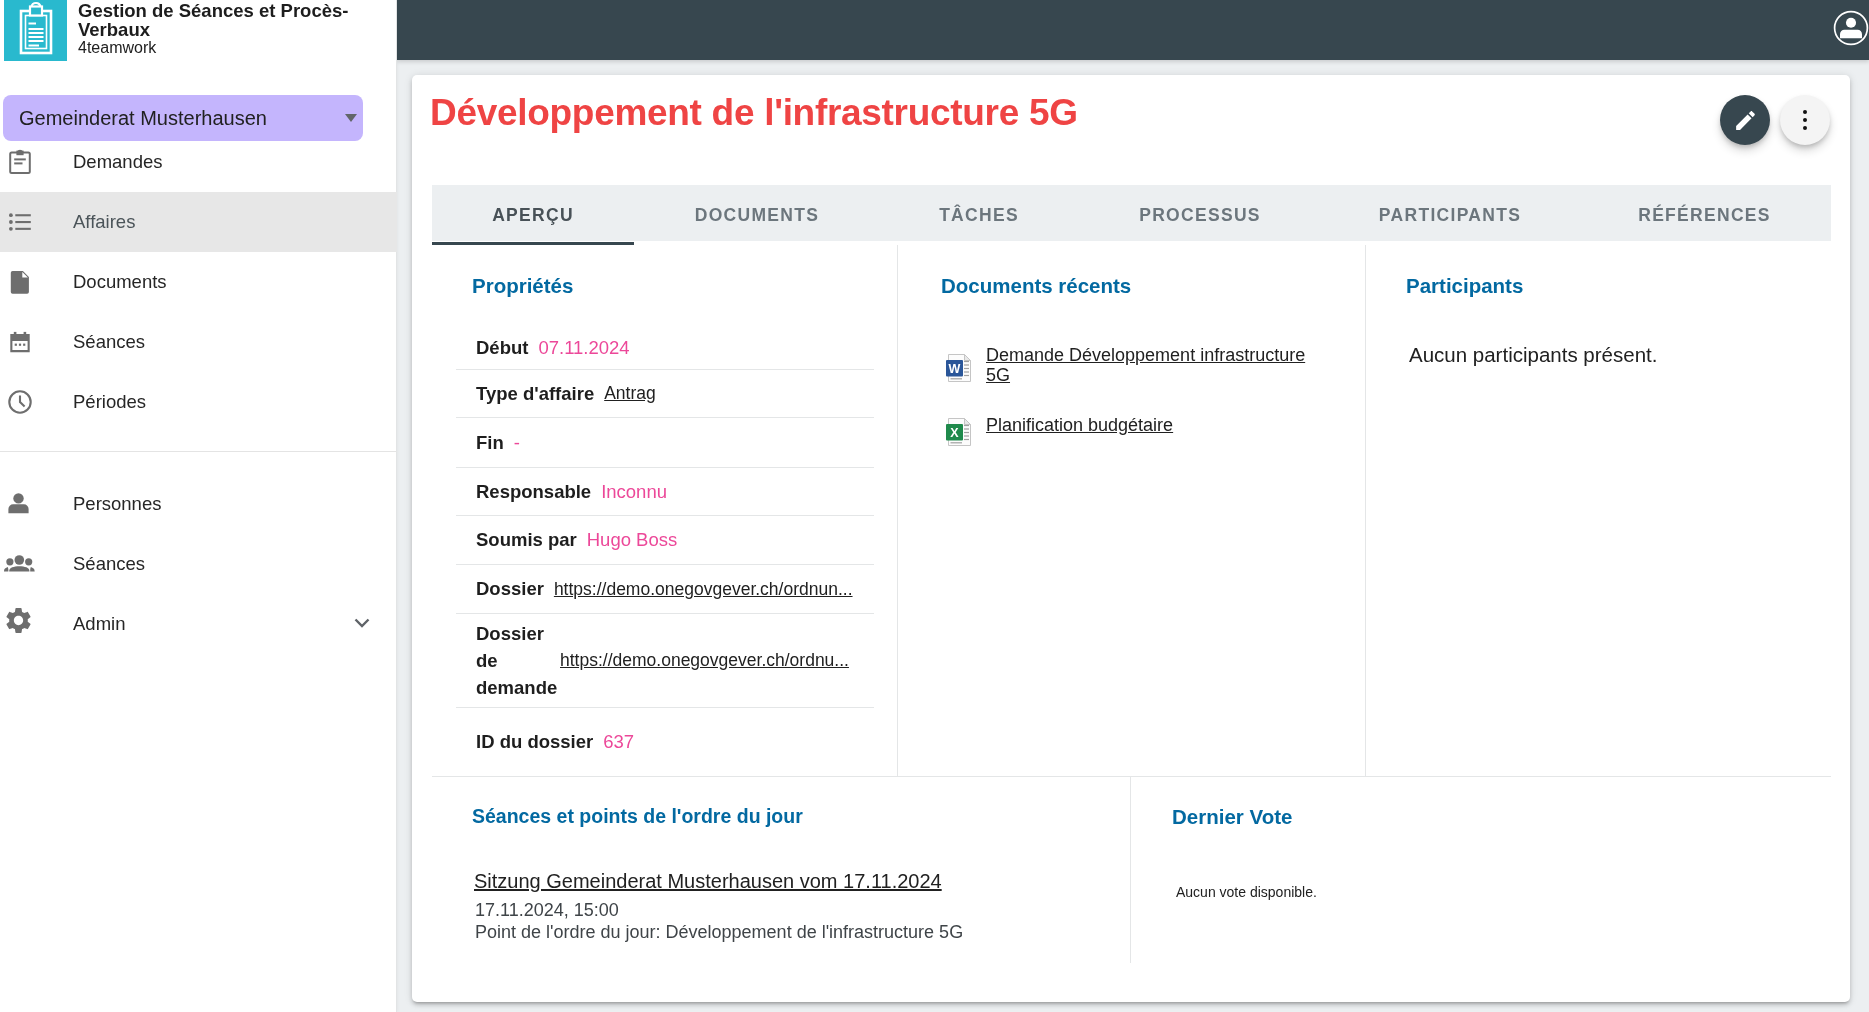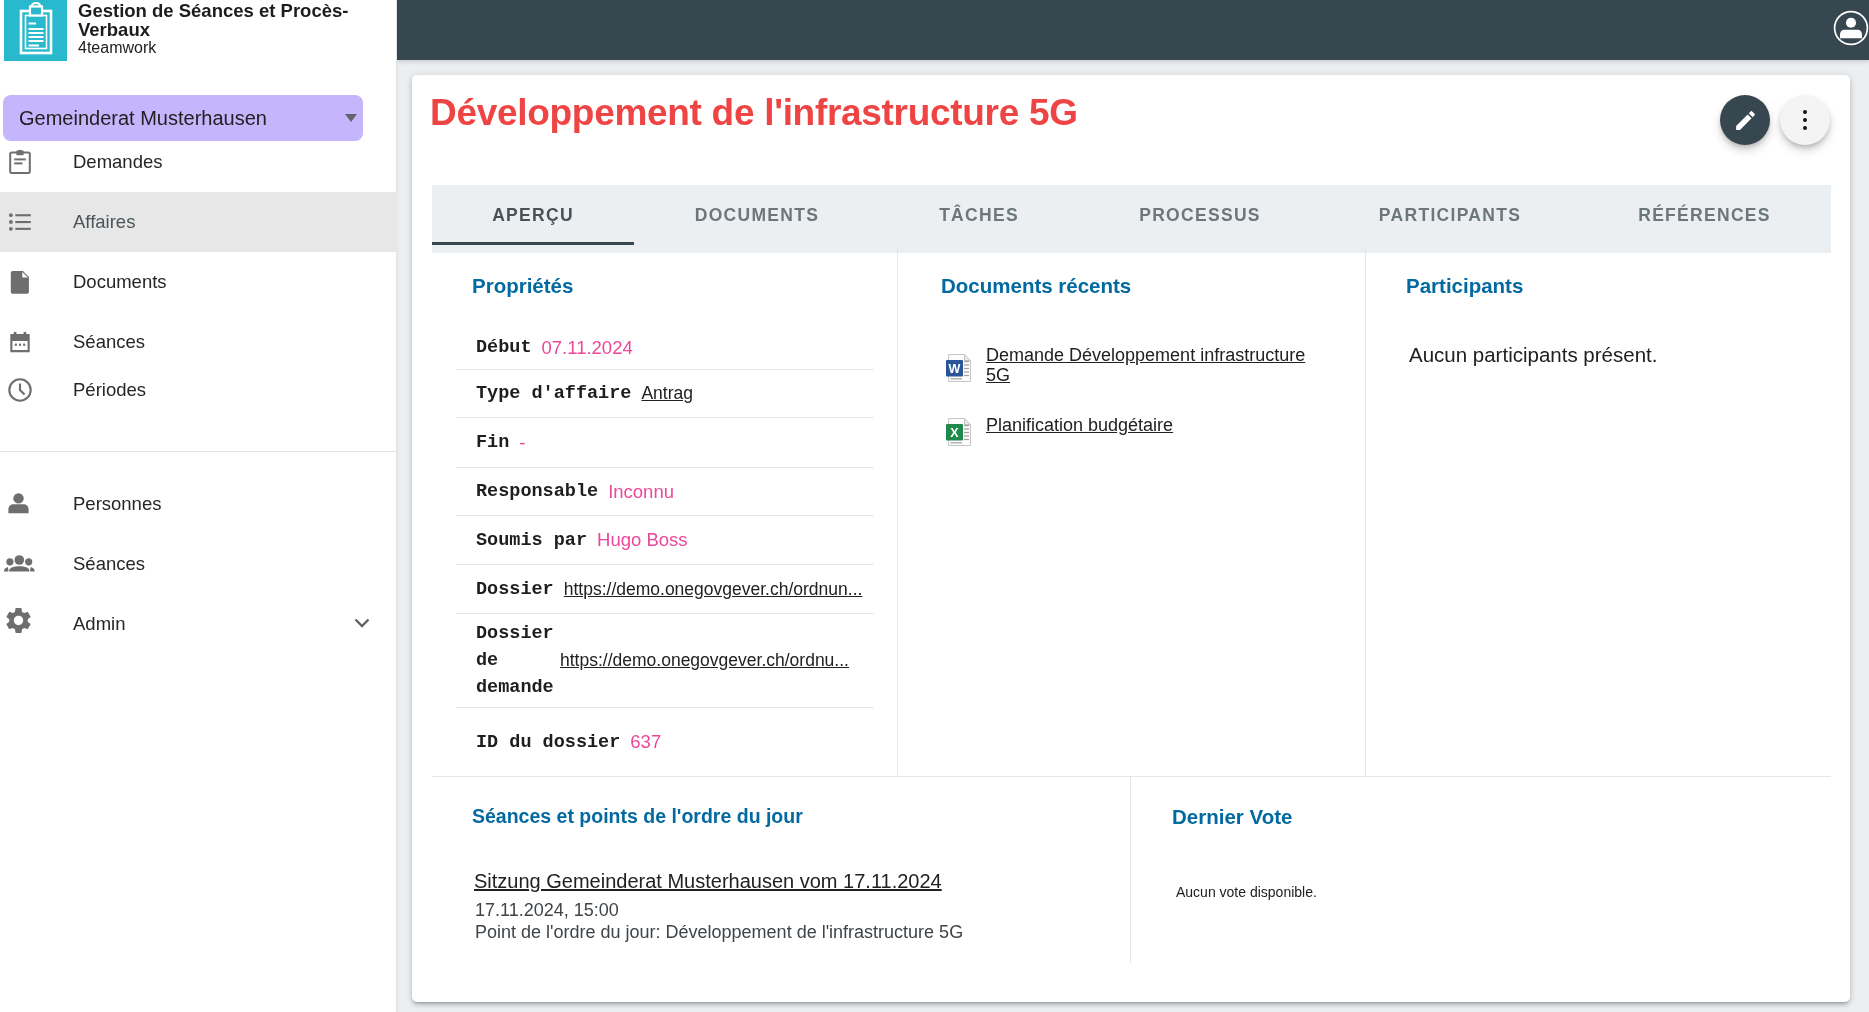--- a/index.html
+++ b/index.html
@@ -29,35 +29,35 @@
   box-shadow:0 3px 3px -2px rgba(0,0,0,.2), 0 3px 4px 0 rgba(0,0,0,.14), 0 1px 8px 0 rgba(0,0,0,.12); }
 #h1 { position:absolute; left:18px; top:16px; line-height:44px; font-size:37px; font-weight:bold; color:#ef4444; letter-spacing:-0.3px; }
 #btn-edit { position:absolute; left:1308px; top:20px; width:50px; height:50px; border-radius:50%; background:#37474f;
   box-shadow:0 3px 5px -1px rgba(0,0,0,.2), 0 6px 10px 0 rgba(0,0,0,.14); }
 #btn-dots { position:absolute; left:1368px; top:20px; width:50px; height:50px; border-radius:50%; background:#f4f4f4;
   box-shadow:0 3px 5px -1px rgba(0,0,0,.2), 0 6px 10px 0 rgba(0,0,0,.14); }
 #btn-dots i { position:absolute; left:22.7px; width:4.6px; height:4.6px; border-radius:50%; background:#111; }
 #h1 { z-index:2; }
 
 
-#tabbar { position:absolute; left:20px; top:110px; width:1399px; height:68px; background:#eceff1; display:flex; }
+#tabbar { position:absolute; left:20px; top:110px; width:1399px; height:56px; background:#eceff1; display:flex; }
 .tab { height:60px; line-height:60px; text-align:center; font-size:17.5px; font-weight:bold; letter-spacing:1.3px; color:#6c767d; position:relative; }
 .tab.act { color:#485157; }
 .tab.act::after { content:""; position:absolute; left:0; bottom:0; width:100%; height:3px; background:#37474f; }
 
 
 .vdiv { position:absolute; width:1px; background:#e4e6e7; }
 #hdiv { position:absolute; left:20px; top:701px; width:1399px; height:1px; background:#e4e6e7; }
 .sechead { position:absolute; font-size:20.5px; font-weight:bold; color:#0369a1; }
 
 
 #ptable { position:absolute; left:44px; top:251px; width:418px; }
 .prow { display:flex; align-items:center; border-bottom:1px solid #e4e6e7; column-gap:10px; padding:0 24px 0 20px; }
 .prow:last-child { border-bottom:none; }
-.prow b { font-size:18.5px; color:#1e1e1e; flex:none;font-family:Liberation Mono, monospace; }
+.prow b { font-size:18.5px; color:#1e1e1e; flex:none; }
 .prow span { font-size:18.5px; color:#ec4899; }
 .prow a { font-size:17.5px; color:#212121; text-decoration:underline; white-space:nowrap; }
 
 
 .doclink { position:absolute; font-size:18px; line-height:20.5px; color:#212121; text-decoration:underline; }
 
 
 .btxt { position:absolute; color:#212121; }
 </style>
 </head>
@@ -130,21 +130,21 @@
       <path d="M3.3,5.1 h19.4 v18.1 h-19.4 z M5.4,12.1 v8.9 h15.2 v-8.9 z" fill-rule="evenodd"></path>
       <rect x="6.8" y="2.9" width="2.6" height="4.4"></rect>
           <rect x="16.6" y="2.9" width="2.6" height="4.4"></rect>
       <rect x="7.7" y="14.6" width="2.2" height="2.2"></rect>
           <rect x="11.9" y="14.6" width="2.2" height="2.2"></rect>
           <rect x="16.1" y="14.6" width="2.2" height="2.2"></rect>
     </g>
       </svg>
     <div class="mtx">Séances</div>
   </div>
-  <div class="mitem" style="top:360px;">
+  <div class="mitem" style="top:372px;">
     <svg class="mic" viewBox="0 0 26 26">
       <circle cx="13" cy="13" r="10.7" fill="none" stroke="#6e6e6e" stroke-width="2.1"></circle>
       <path d="M13,6.5 V13 l4.6,4.4" fill="none" stroke="#6e6e6e" stroke-width="2.1"></path>
     </svg>
     <div class="mtx">Périodes</div>
   </div>
   <div id="side-div"></div>
   <div class="mitem" style="top:474px;">
     <svg class="mic" viewBox="0 0 26 26">
         <g fill="#6e6e6e">

